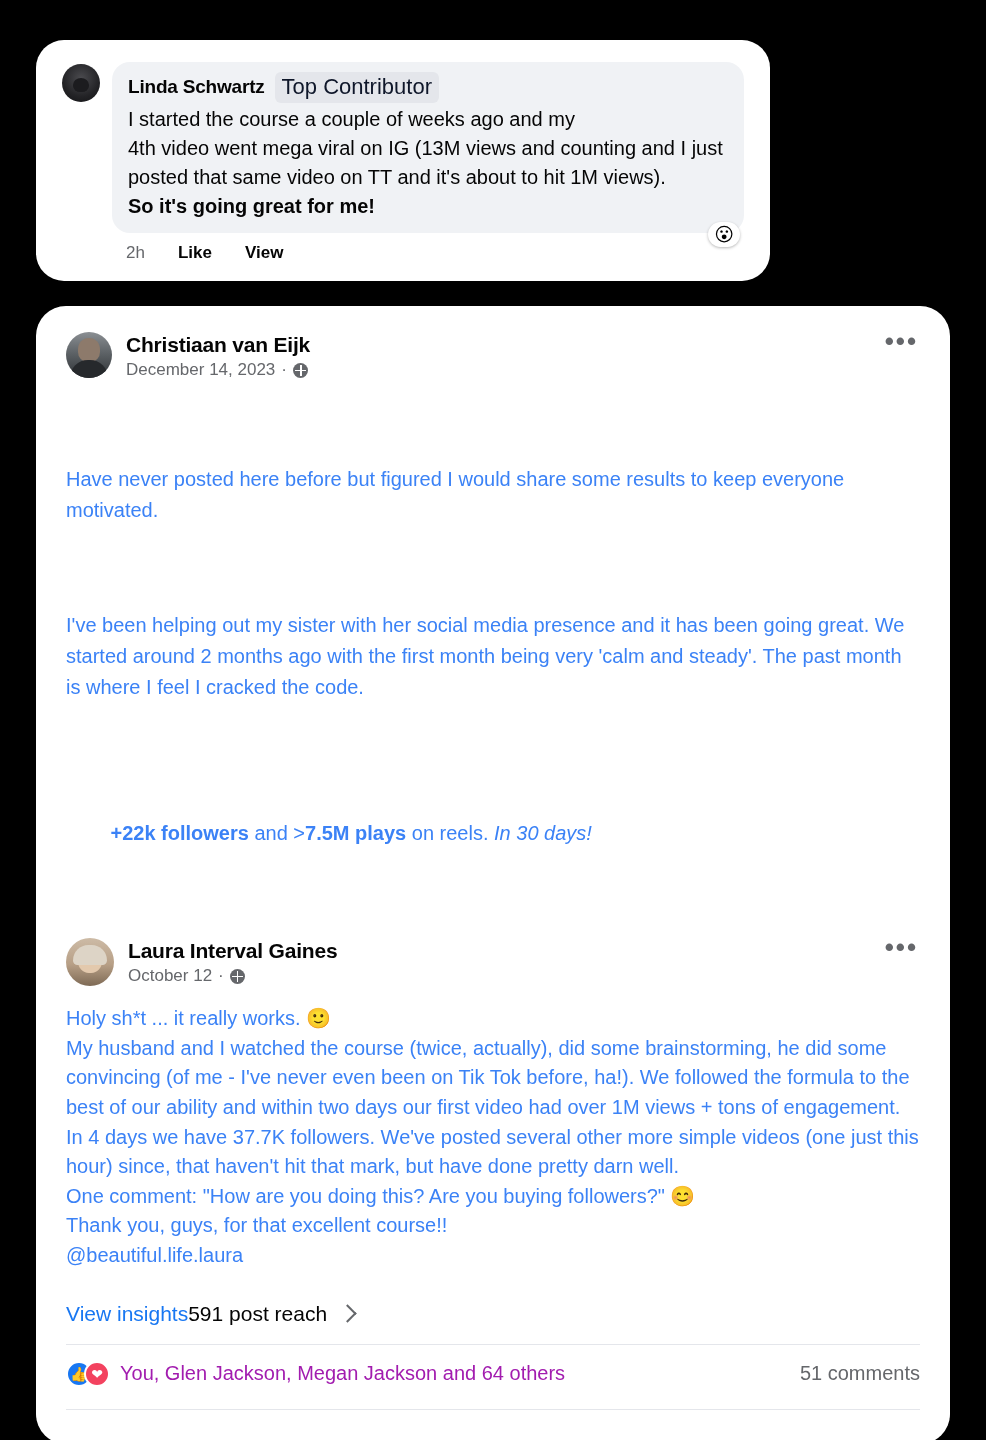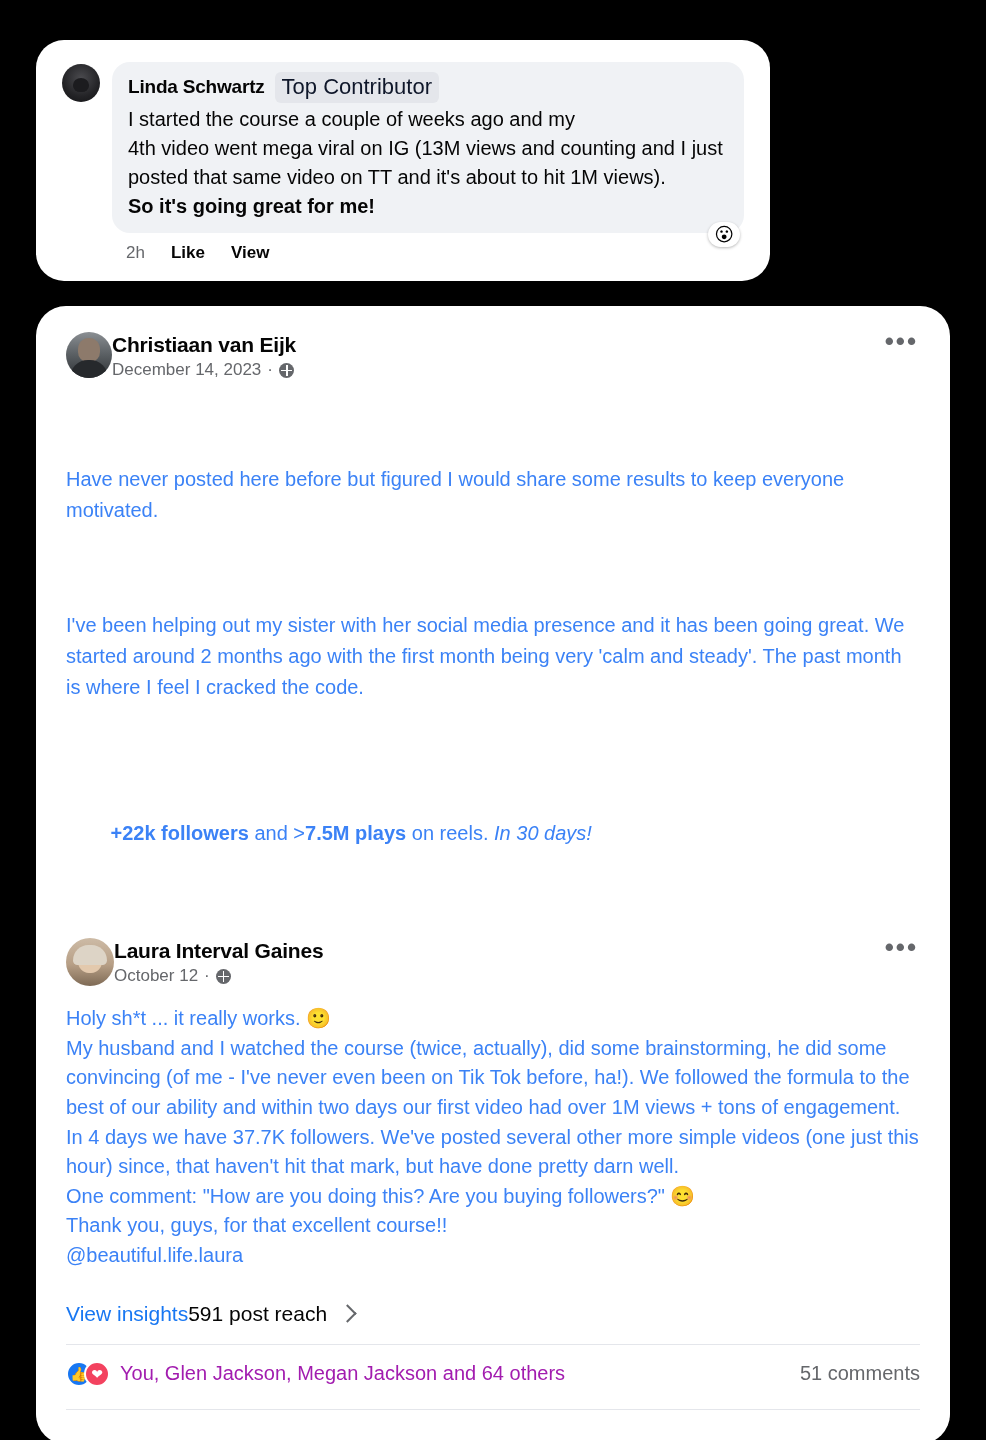--- a/index.html
+++ b/index.html
@@ -134,21 +134,21 @@
   }
   .bubble-text {
     font-size: 20px;
     line-height: 1.45;
     color: #050505;
   }
   .bubble-text .strong { font-weight: 700; }
   .comment-actions {
     display: flex;
     align-items: center;
-    gap: 26px;
+    gap: 33px;
     padding: 10px 0 0 14px;
     font-size: 17px;
   }
   .comment-time { color: #65676b; }
   .comment-action {
     color: #050505;
     font-weight: 700;
     cursor: pointer;
   }
   .reaction-pill {
@@ -180,20 +180,21 @@
   #post-laura {
     left: 36px;
     top: 912px;
     width: 914px;
     padding: 26px 30px 34px 30px;
     min-height: 490px;
   }
   .post-header {
     display: flex;
     align-items: flex-start;
+    gap: 14px;
     position: relative;
   }
   .post-id { flex: 1 1 auto; min-width: 0; }
   .post-author {
     font-size: 21px;
     font-weight: 700;
     color: #050505;
     letter-spacing: -0.2px;
     line-height: 1.25;
   }

